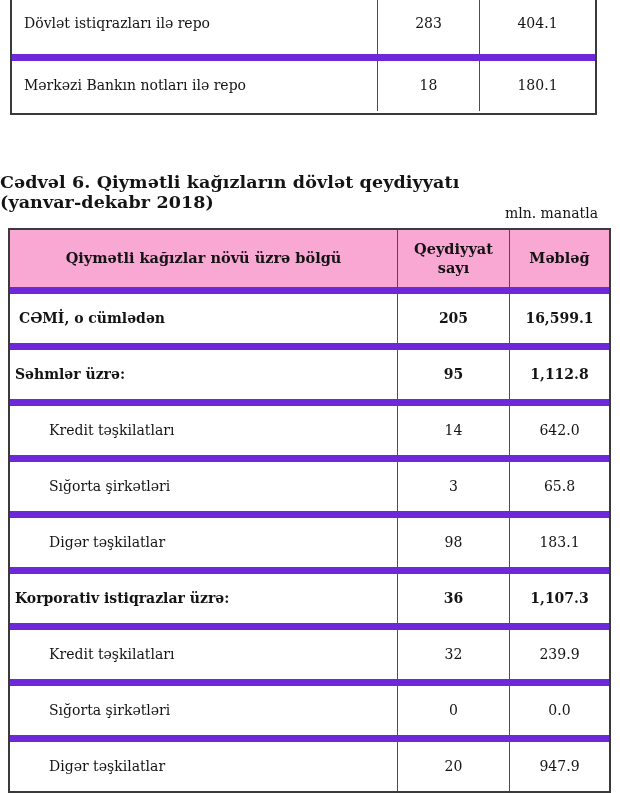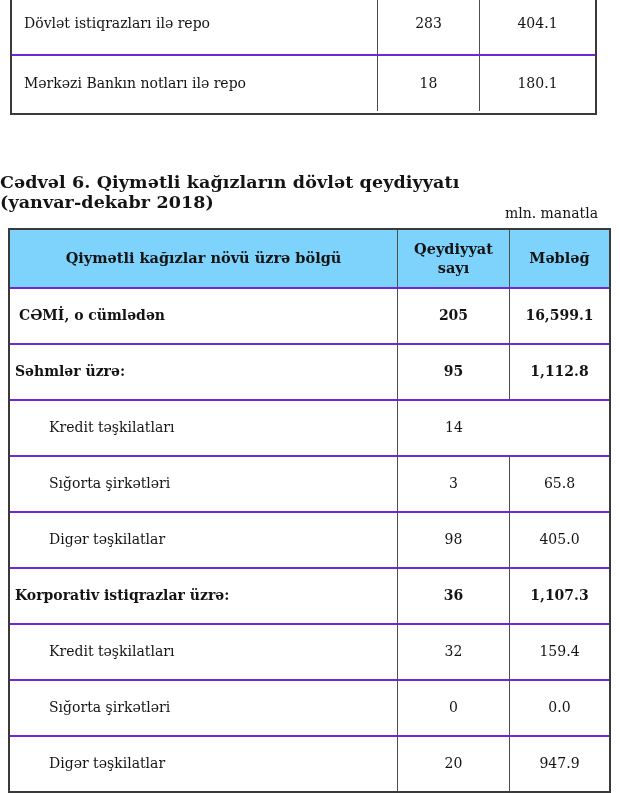--- a/index.html
+++ b/index.html
@@ -15,21 +15,21 @@
   
   .tbl {
     position: absolute;
     box-sizing: border-box;
     border: 2px solid #3a3a3a;
     background: #ffffff;
   }
   .trow {
     display: grid;
     box-sizing: border-box;
-    border-top: 2px solid #6d28d9;
+    border-top: 7px solid #6d28d9;
   }
   .trow:first-child { border-top: none; }
   .tcell {
     box-sizing: border-box;
     border-right: 1px solid #4d4d4d;
     display: flex;
     align-items: center;
     font-size: 14px;
     line-height: 1.25;
     overflow: hidden;
@@ -69,21 +69,21 @@
   #registration-table {
     left: 8px; top: 228px;
     width: 603px; height: 565px;
   }
   #registration-table .trow {
     grid-template-columns: 388px 112px 99px;
     height: 56px;
   }
   #registration-table .trow.header-row {
     height: 57px;
-    background: #7dd3fc;
+    background: #f9a8d4;
   }
   .header-row .tcell {
     font-weight: bold;
     justify-content: center;
     text-align: center;
     font-size: 14.5px;
   }
   .header-row .hdr-wrap { display: inline-block; max-width: 92px; text-align: center; }
   #registration-table .cell-label { padding-right: 6px; }
   .indent-0 { padding-left: 9px; }
@@ -128,40 +128,41 @@
       <div class="tcell cell-num">16,599.1</div>
     </div>
     <div class="trow bold-row">
       <div class="tcell cell-label indent-1">Səhmlər üzrə:</div>
       <div class="tcell cell-num">95</div>
       <div class="tcell cell-num">1,112.8</div>
     </div>
     <div class="trow">
       <div class="tcell cell-label indent-2">Kredit təşkilatları</div>
       <div class="tcell cell-num">14</div>
+      <div class="tcell cell-num">642.0</div>
     </div>
     <div class="trow">
       <div class="tcell cell-label indent-2">Sığorta şirkətləri</div>
       <div class="tcell cell-num">3</div>
       <div class="tcell cell-num">65.8</div>
     </div>
     <div class="trow">
       <div class="tcell cell-label indent-2">Digər təşkilatlar</div>
       <div class="tcell cell-num">98</div>
-      <div class="tcell cell-num">405.0</div>
+      <div class="tcell cell-num">183.1</div>
     </div>
     <div class="trow bold-row">
       <div class="tcell cell-label indent-1">Korporativ istiqrazlar üzrə:</div>
       <div class="tcell cell-num">36</div>
       <div class="tcell cell-num">1,107.3</div>
     </div>
     <div class="trow">
       <div class="tcell cell-label indent-2">Kredit təşkilatları</div>
       <div class="tcell cell-num">32</div>
-      <div class="tcell cell-num">159.4</div>
+      <div class="tcell cell-num">239.9</div>
     </div>
     <div class="trow">
       <div class="tcell cell-label indent-2">Sığorta şirkətləri</div>
       <div class="tcell cell-num">0</div>
       <div class="tcell cell-num">0.0</div>
     </div>
     <div class="trow">
       <div class="tcell cell-label indent-2">Digər təşkilatlar</div>
       <div class="tcell cell-num">20</div>
       <div class="tcell cell-num">947.9</div>

